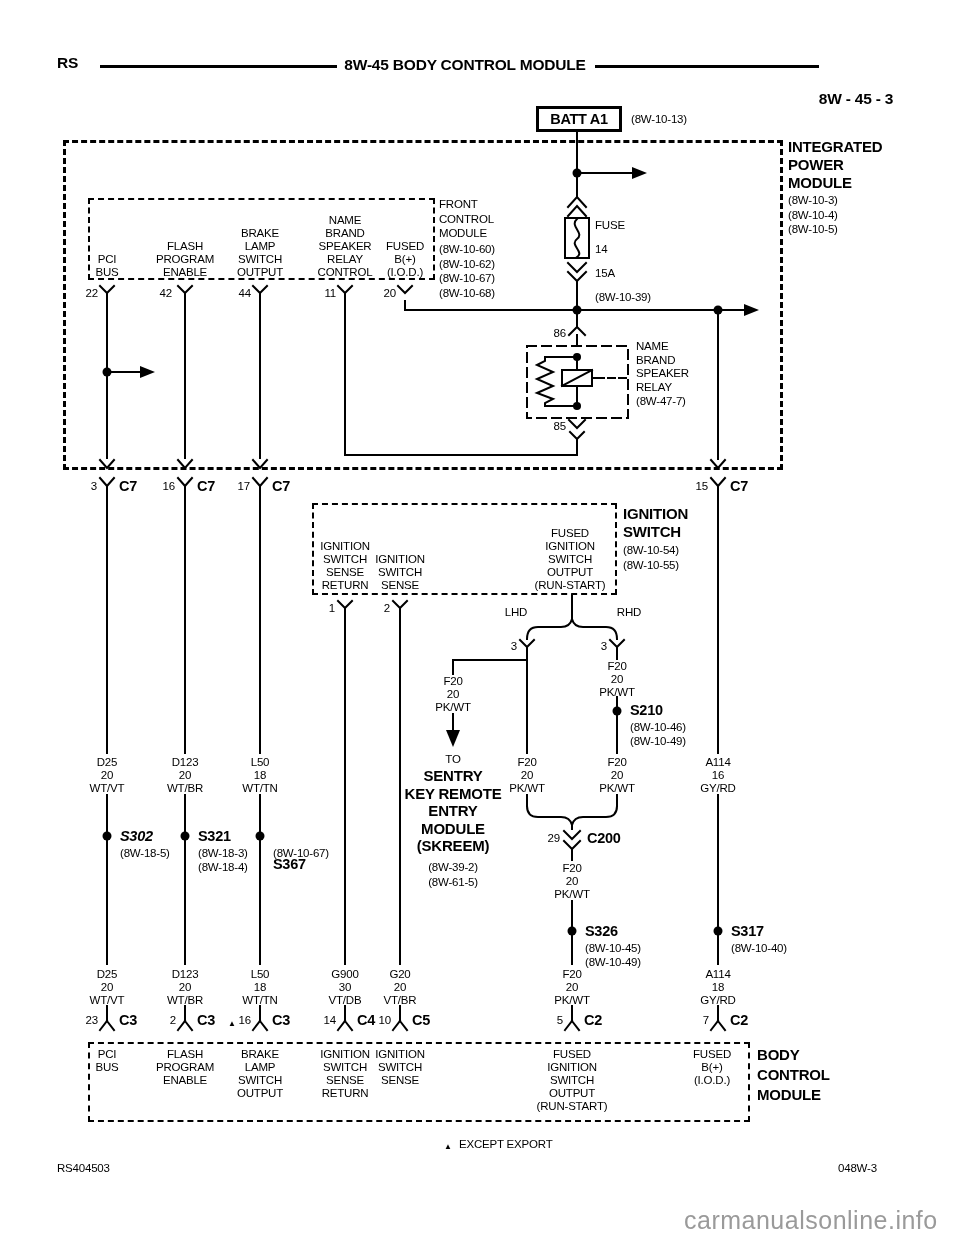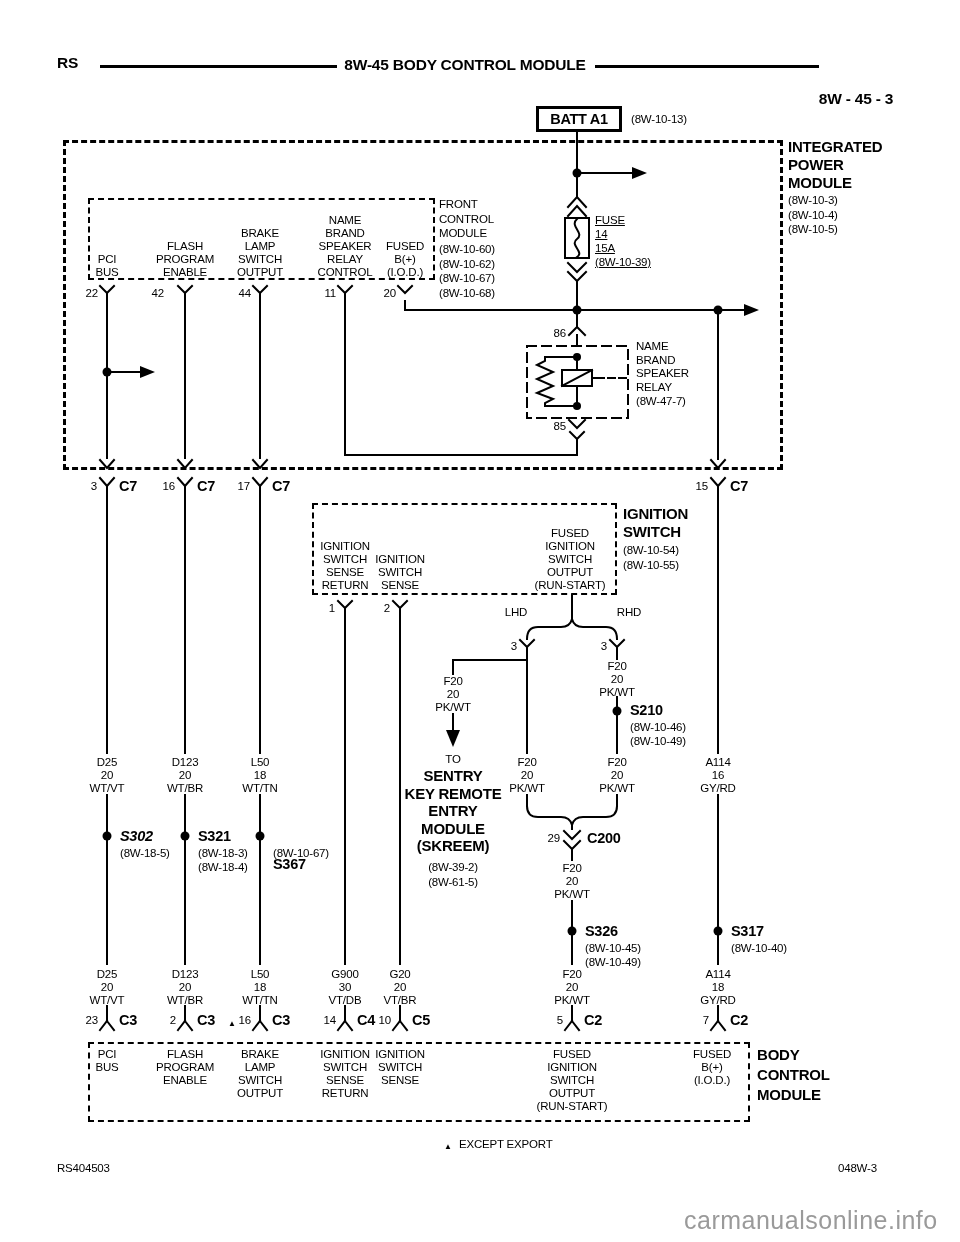--- a/index.html
+++ b/index.html
@@ -150,21 +150,21 @@
     <span class="lbl b" style="position:static;">BATT A1</span>
   </div>
   <div class="lbl" style="left:631px;top:113px;">(8W-10-13)</div>
 
   <div class="lbl mt" style="left:788px;top:138px;">INTEGRATED
 POWER
 MODULE</div>
   <div class="lbl rf" style="left:788px;top:193px;">(8W-10-3)
 (8W-10-4)
 (8W-10-5)</div>
-  <div class="lbl" style="left:595px;top:213px;line-height:14px;text-decoration:underline;">FUSE
+  <div class="lbl" style="left:595px;top:213px;line-height:24px;">FUSE
 14
 15A
 (8W-10-39)</div>
 
   <div class="lbl rf" style="left:439px;top:197px;">FRONT
 CONTROL
 MODULE</div>
   <div class="lbl rf" style="left:439px;top:242px;text-align:center;">(8W-10-60)
 (8W-10-62)
 (8W-10-67)
@@ -182,21 +182,21 @@
   <div class="lbl c" style="left:345px;top:214px;">NAME
 BRAND
 SPEAKER
 RELAY
 CONTROL</div>
   <div class="lbl c" style="left:405px;top:240px;">FUSED
 B(+)
 (I.O.D.)</div>
 
   <div class="lbl r" style="left:98px;top:287px;">22</div>
-  <div class="lbl r" style="left:164px;top:287px;">42</div>
+  <div class="lbl r" style="left:172px;top:287px;">42</div>
   <div class="lbl r" style="left:251px;top:287px;">44</div>
   <div class="lbl r" style="left:336px;top:287px;">11</div>
   <div class="lbl r" style="left:396px;top:287px;">20</div>
 
   <div class="lbl r" style="left:566px;top:327px;">86</div>
   <div class="lbl r" style="left:566px;top:420px;">85</div>
   <div class="lbl" style="left:636px;top:340px;line-height:13.5px;">NAME
 BRAND
 SPEAKER
 RELAY</div>

